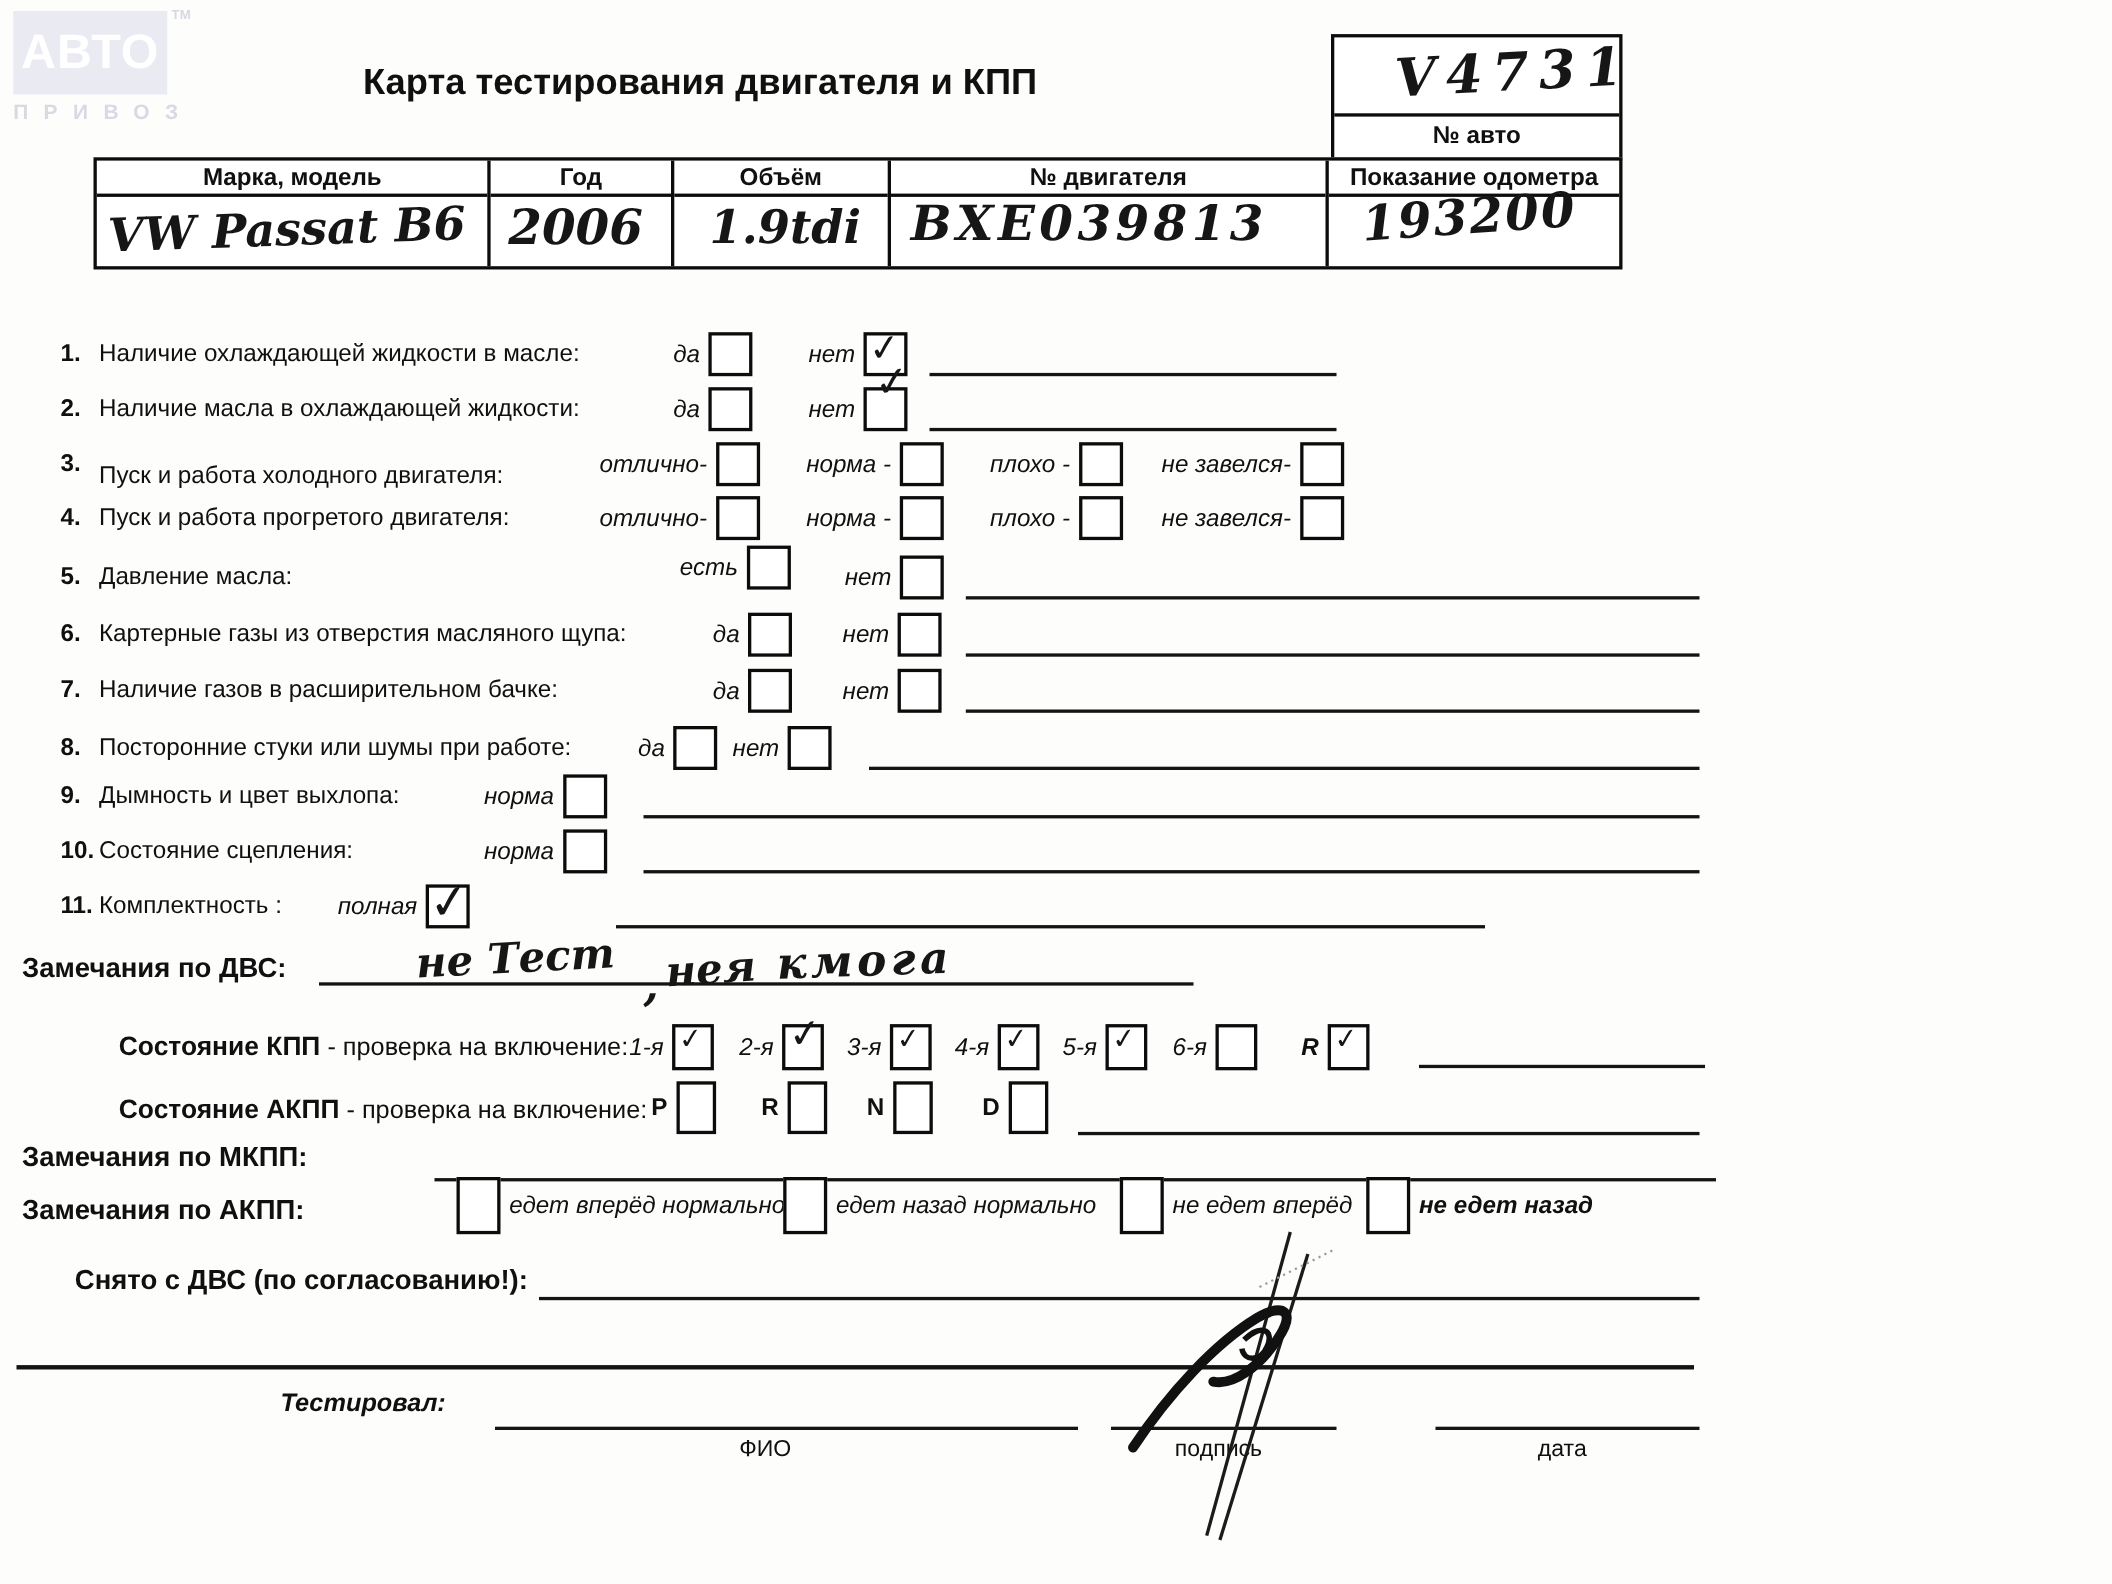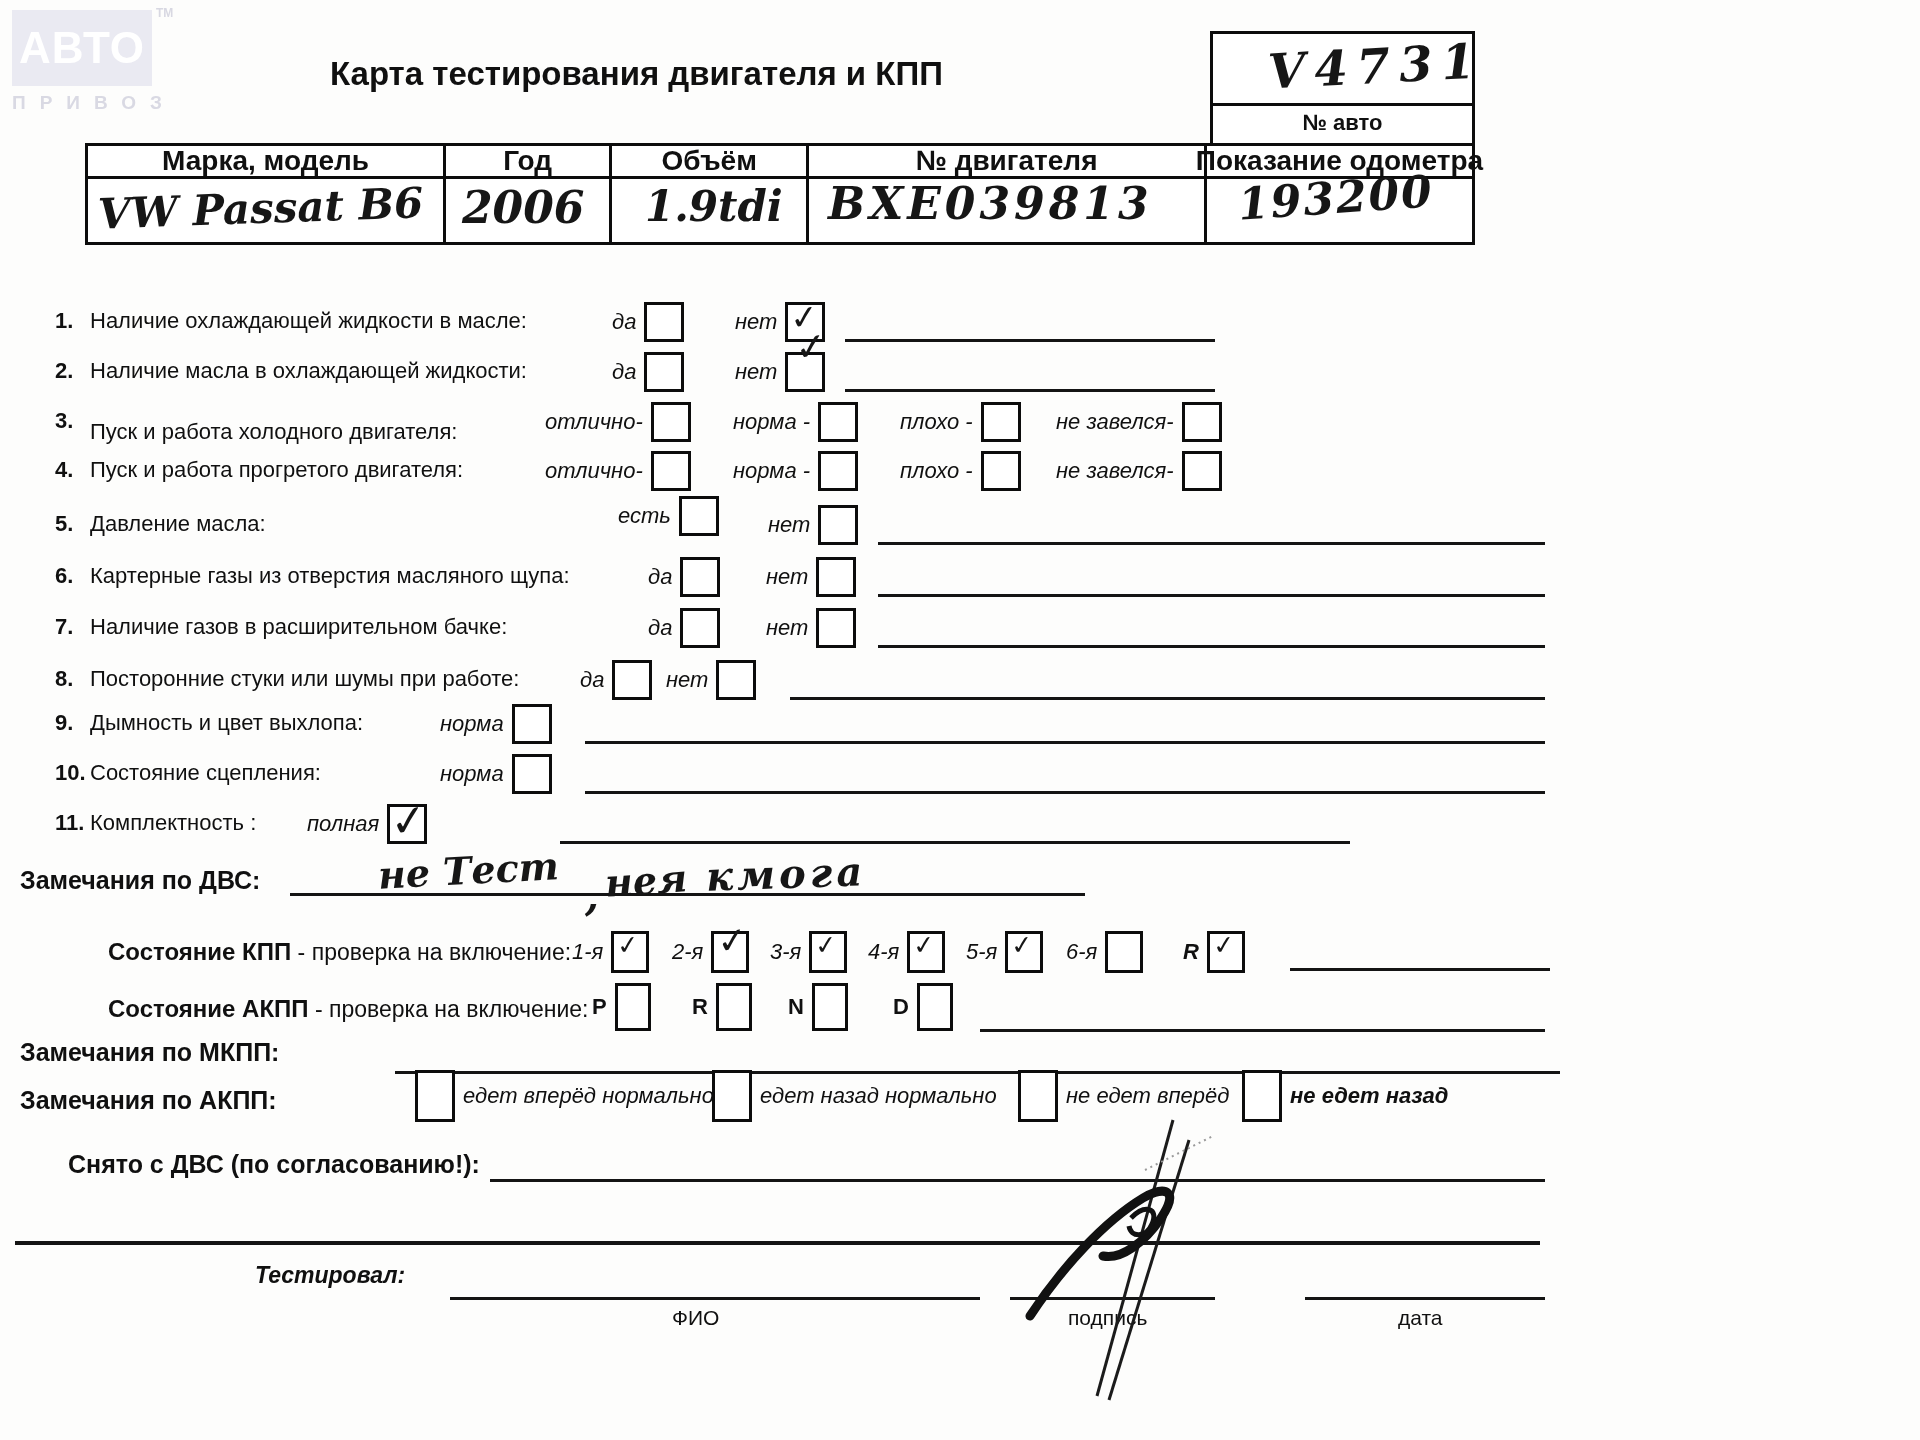--- a/index.html
+++ b/index.html
@@ -19,21 +19,21 @@
   .auto-box{position:absolute;left:1210px;top:31px;width:265px;height:115px;border:3px solid #0c0c0c;
             box-sizing:border-box;background:#fff;}
   .auto-box .divider{position:absolute;left:0;top:69px;width:100%;height:3px;background:#0c0c0c;}
   .auto-box .lbl{position:absolute;left:0;top:76px;width:100%;text-align:center;font-weight:700;font-size:22px;}
   
   .vt{position:absolute;left:85px;top:143px;width:1390px;height:102px;border:3px solid #0c0c0c;
       box-sizing:border-box;display:flex;background:#fff;}
   .vt .col{border-right:3px solid #0c0c0c;box-sizing:border-box;height:100%;}
   .vt .col:last-child{border-right:none;}
   .vt .hd{height:33px;border-bottom:3px solid #0c0c0c;box-sizing:border-box;display:flex;
-          align-items:center;justify-content:center;font-weight:700;font-size:28px;white-space:nowrap;}
+          align-items:center;justify-content:center;font-weight:700;font-size:22px;white-space:nowrap;}
   
   .hw{position:absolute;font-family:"DejaVu Serif",serif;font-style:italic;font-weight:700;
       white-space:nowrap;color:#161616;}
   
   .row-num{position:absolute;font-weight:700;font-size:22px;}
   .row-label{position:absolute;font-size:22px;white-space:nowrap;}
   .opt{position:absolute;display:flex;align-items:center;gap:8px;height:44px;}
   .opt i{font-style:italic;font-size:22px;white-space:nowrap;}
   .cb{display:inline-block;position:relative;width:34px;height:34px;border:3px solid #0c0c0c;
       background:#fff;box-sizing:content-box;}

